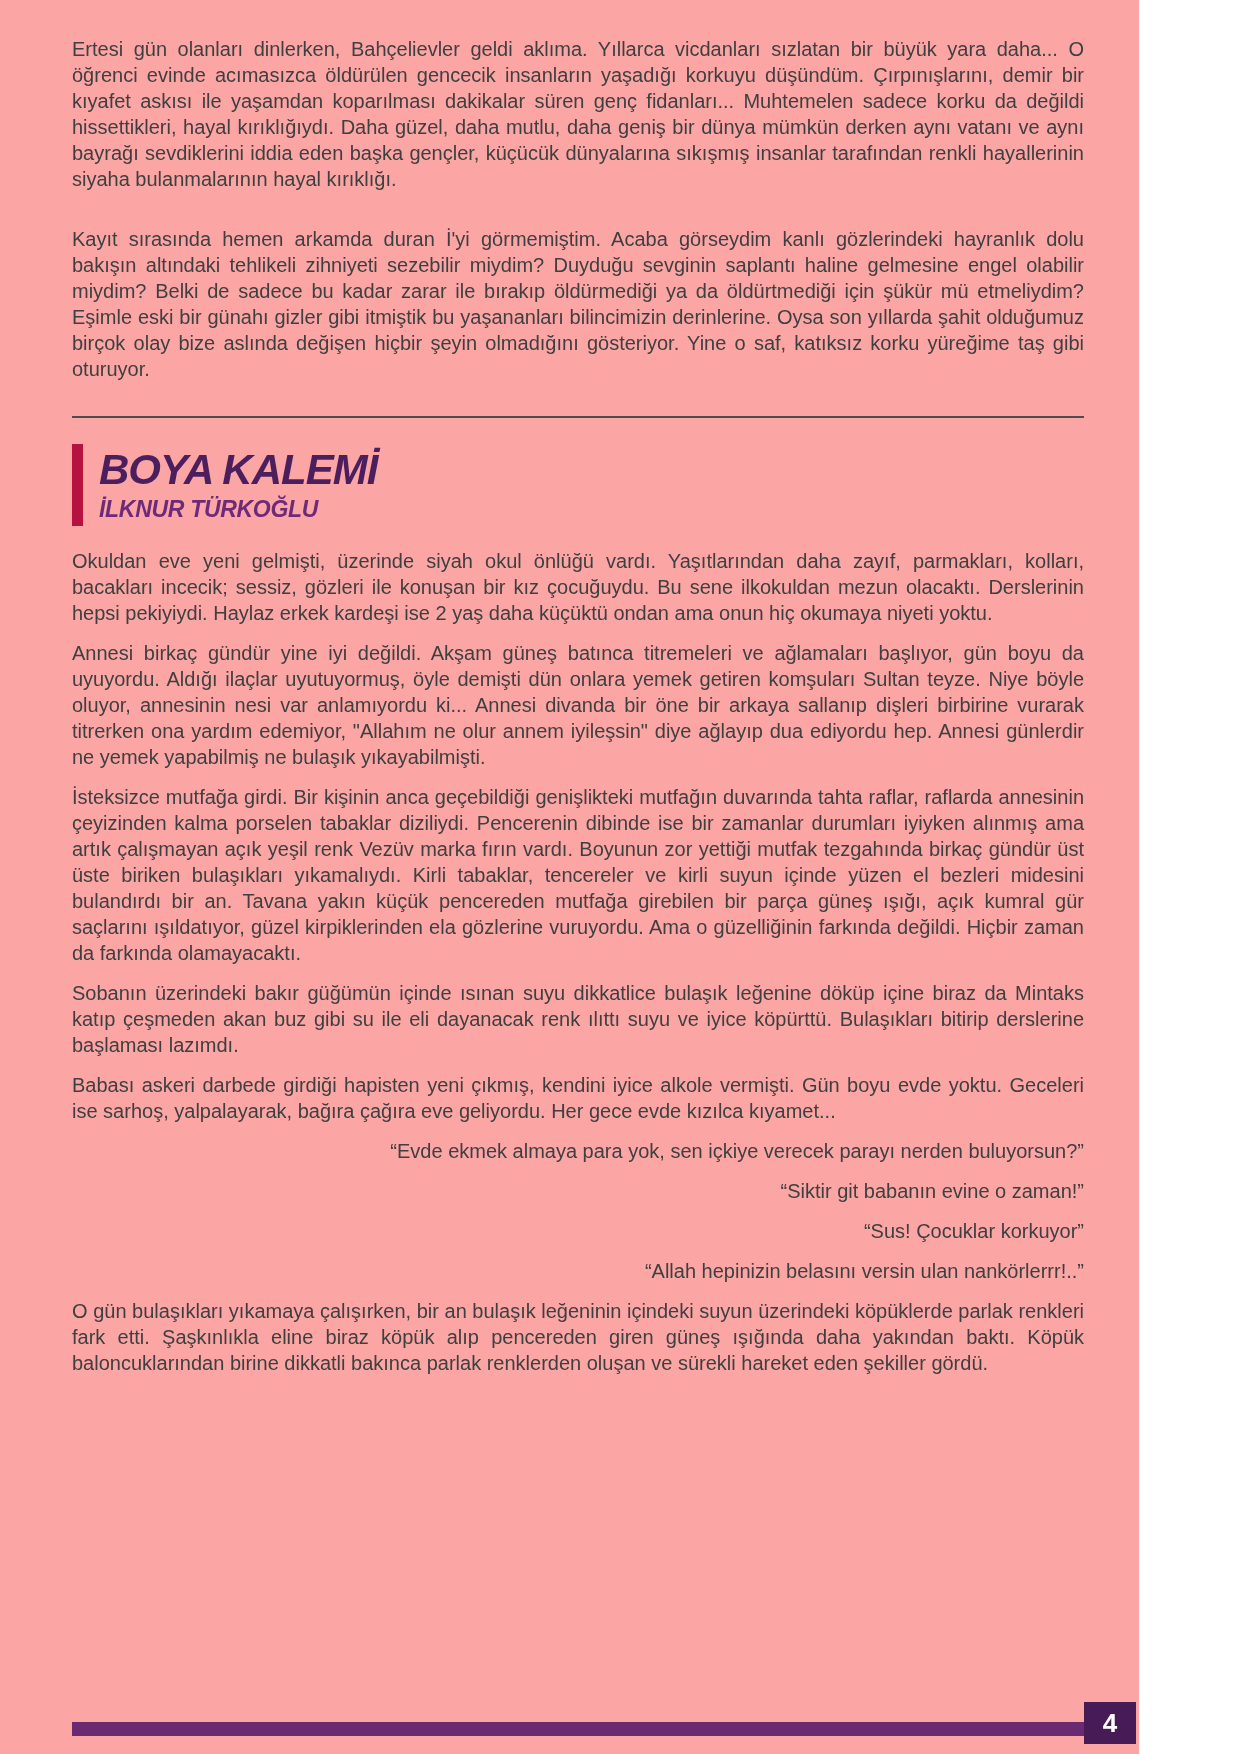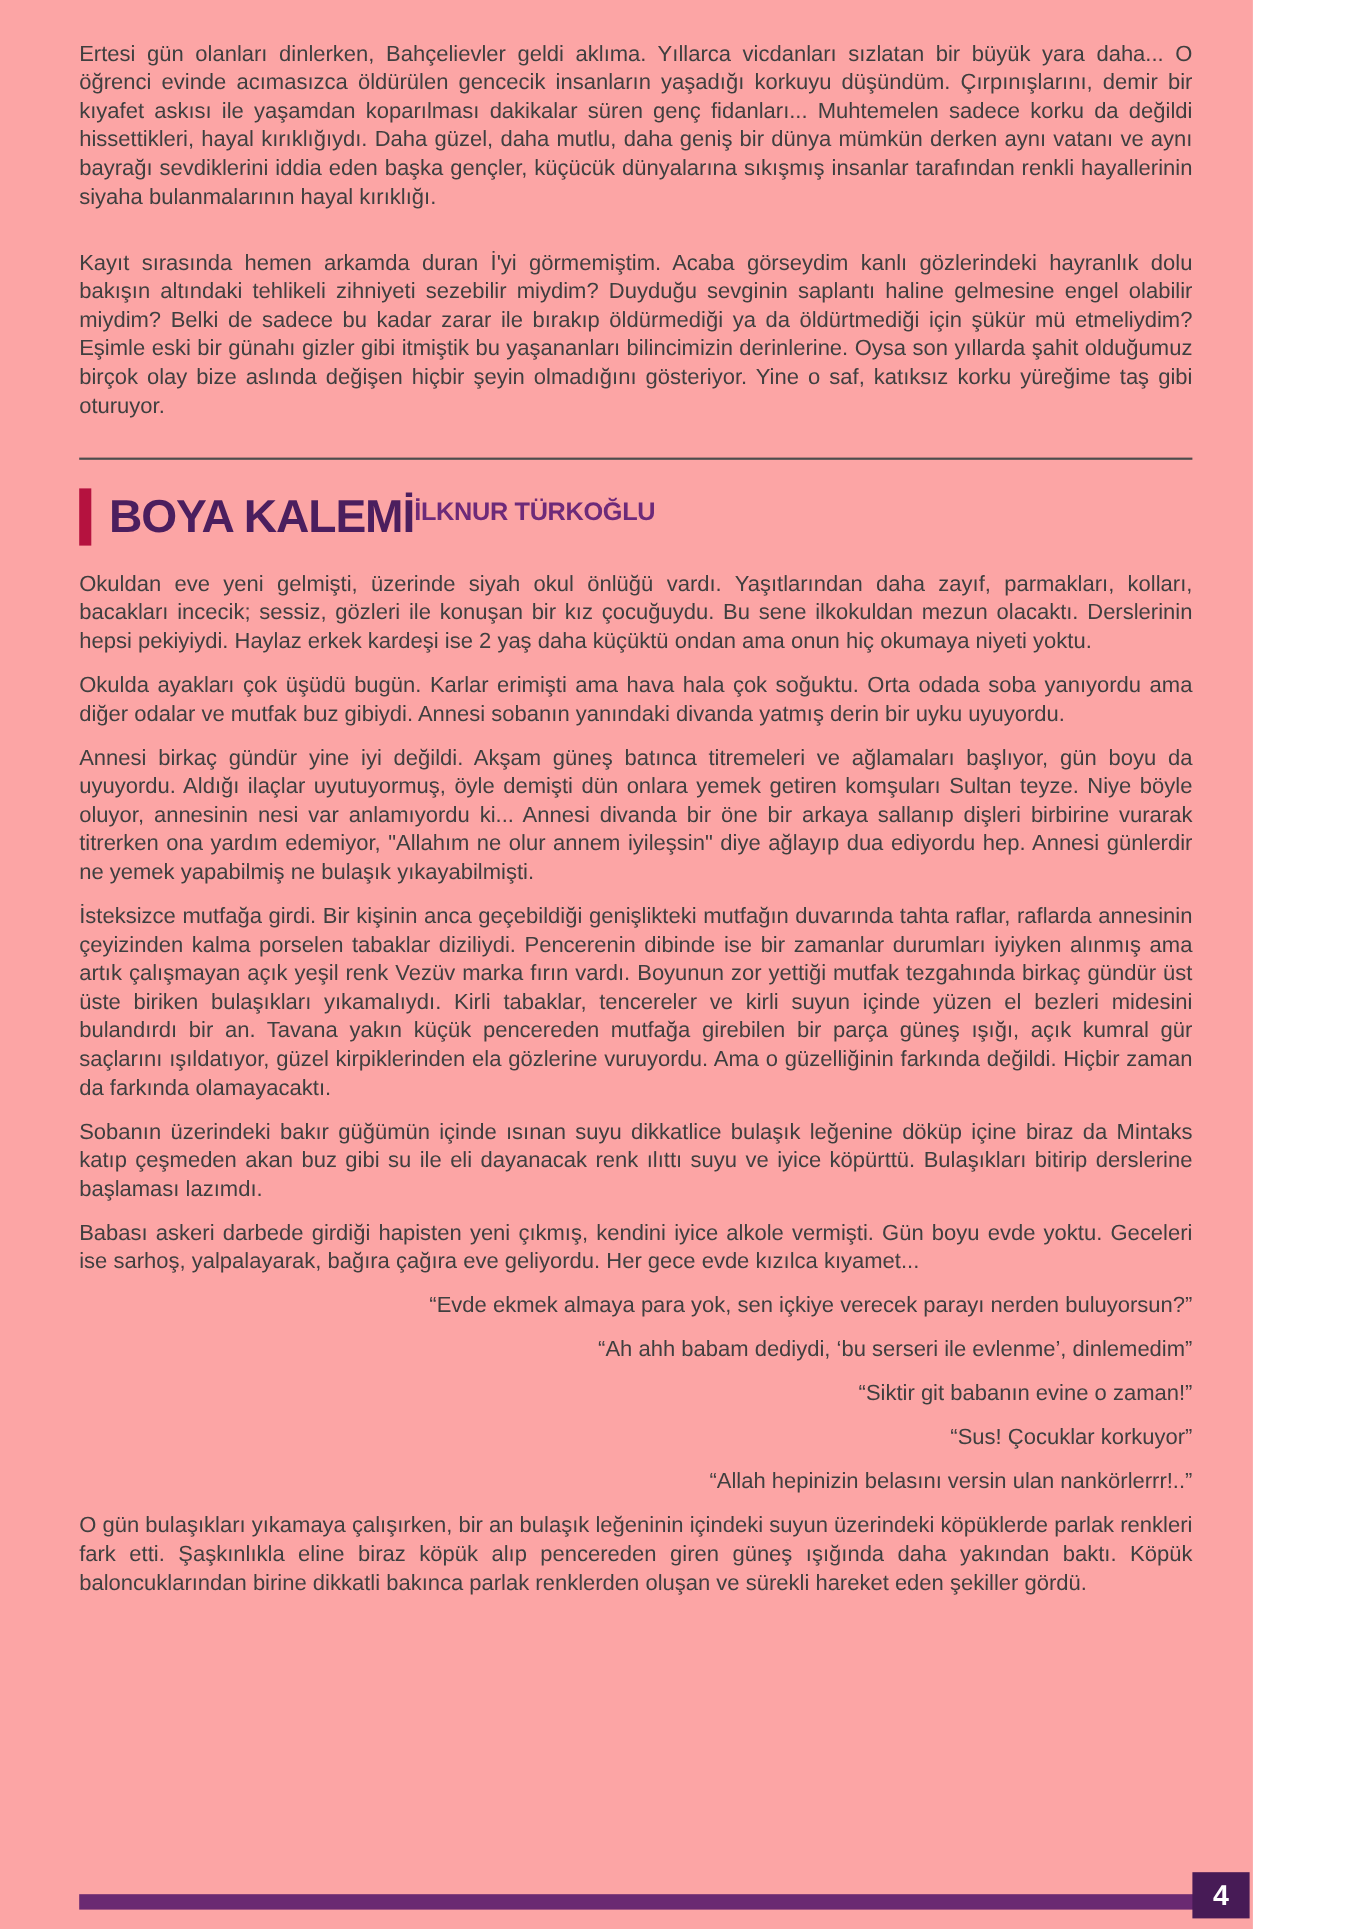--- a/index.html
+++ b/index.html
@@ -47,23 +47,24 @@
     margin: 0 0 22px 0;
   }
   .title-accent-bar {
     width: 11px;
     background: var(--accent-bar, #b5123f);
     margin-right: 16px;
     flex: 0 0 auto;
   }
   .title-wrap {
     display: flex;
-    flex-direction: row;
+    flex-direction: column;
     justify-content: center;
     padding: 4px 0;
+    font-style: italic;
   }
   .article-title {
     margin: 0;
     font-size: 42px;
     line-height: 44px;
     font-weight: 800;
     letter-spacing: -1px;
     color: var(--title-color, #4b1e5e);
   }
   .article-author {
@@ -131,27 +132,25 @@
 
     <div class="article-header">
       <div class="title-accent-bar"></div>
       <div class="title-wrap">
         <h1 class="article-title">BOYA KALEMİ</h1>
         <h2 class="article-author">İLKNUR TÜRKOĞLU</h2>
       </div>
     </div>
 
     <p class="body-p">Okuldan eve yeni gelmişti, üzerinde siyah okul önlüğü vardı. Yaşıtlarından daha zayıf, parmakları, kolları, bacakları incecik; sessiz, gözleri ile konuşan bir kız çocuğuydu. Bu sene ilkokuldan mezun olacaktı. Derslerinin hepsi pekiyiydi. Haylaz erkek kardeşi ise 2 yaş daha küçüktü ondan ama onun hiç okumaya niyeti yoktu.</p>
-    <p class="body-p">Okulda ayakları çok üşüdü bugün. Karlar erimişti ama hava hala çok soğuktu. Orta odada soba yanıyordu ama diğer odalar ve mutfak buz gibiydi. Annesi sobanın yanındaki divanda yatmış derin bir uyku uyuyordu.</p>
     <p class="body-p">Annesi birkaç gündür yine iyi değildi. Akşam güneş batınca titremeleri ve ağlamaları başlıyor, gün boyu da uyuyordu. Aldığı ilaçlar uyutuyormuş, öyle demişti dün onlara yemek getiren komşuları Sultan teyze. Niye böyle oluyor, annesinin nesi var anlamıyordu ki... Annesi divanda bir öne bir arkaya sallanıp dişleri birbirine vurarak titrerken ona yardım edemiyor, "Allahım ne olur annem iyileşsin" diye ağlayıp dua ediyordu hep. Annesi günlerdir ne yemek yapabilmiş ne bulaşık yıkayabilmişti.</p>
     <p class="body-p">İsteksizce mutfağa girdi. Bir kişinin anca geçebildiği genişlikteki mutfağın duvarında tahta raflar, raflarda annesinin çeyizinden kalma porselen tabaklar diziliydi. Pencerenin dibinde ise bir zamanlar durumları iyiyken alınmış ama artık çalışmayan açık yeşil renk Vezüv marka fırın vardı. Boyunun zor yettiği mutfak tezgahında birkaç gündür üst üste biriken bulaşıkları yıkamalıydı. Kirli tabaklar, tencereler ve kirli suyun içinde yüzen el bezleri midesini bulandırdı bir an. Tavana yakın küçük pencereden mutfağa girebilen bir parça güneş ışığı, açık kumral gür saçlarını ışıldatıyor, güzel kirpiklerinden ela gözlerine vuruyordu. Ama o güzelliğinin farkında değildi. Hiçbir zaman da farkında olamayacaktı.</p>
     <p class="body-p">Sobanın üzerindeki bakır güğümün içinde ısınan suyu dikkatlice bulaşık leğenine döküp içine biraz da Mintaks katıp çeşmeden akan buz gibi su ile eli dayanacak renk ılıttı suyu ve iyice köpürttü. Bulaşıkları bitirip derslerine başlaması lazımdı.</p>
     <p class="body-p">Babası askeri darbede girdiği hapisten yeni çıkmış, kendini iyice alkole vermişti. Gün boyu evde yoktu. Geceleri ise sarhoş, yalpalayarak, bağıra çağıra eve geliyordu. Her gece evde kızılca kıyamet...</p>
     <p class="body-p dialogue-p">“Evde ekmek almaya para yok, sen içkiye verecek parayı nerden buluyorsun?”</p>
-    <p class="body-p dialogue-p">“Ah ahh babam dediydi, ‘bu serseri ile evlenme’, dinlemedim”</p>
     <p class="body-p dialogue-p">“Siktir git babanın evine o zaman!”</p>
     <p class="body-p dialogue-p">“Sus! Çocuklar korkuyor”</p>
     <p class="body-p dialogue-p">“Allah hepinizin belasını versin ulan nankörlerrr!..”</p>
     <p class="body-p">O gün bulaşıkları yıkamaya çalışırken, bir an bulaşık leğeninin içindeki suyun üzerindeki köpüklerde parlak renkleri fark etti. Şaşkınlıkla eline biraz köpük alıp pencereden giren güneş ışığında daha yakından baktı. Köpük baloncuklarından birine dikkatli bakınca parlak renklerden oluşan ve sürekli hareket eden şekiller gördü.</p>
 
   </div>
 
   <svg class="cut-line" viewBox="0 0 80 1570" xmlns="http://www.w3.org/2000/svg" aria-hidden="true">
     <path d="M 40 0 C 52 240, 22 500, 32 780 C 40 1000, 58 1150, 34 1360 C 28 1430, 30 1500, 34 1570" fill="none" stroke="var(--dash-line, #7a2f82)" stroke-width="5" stroke-dasharray="9 10" stroke-linecap="round"></path>
   </svg>

